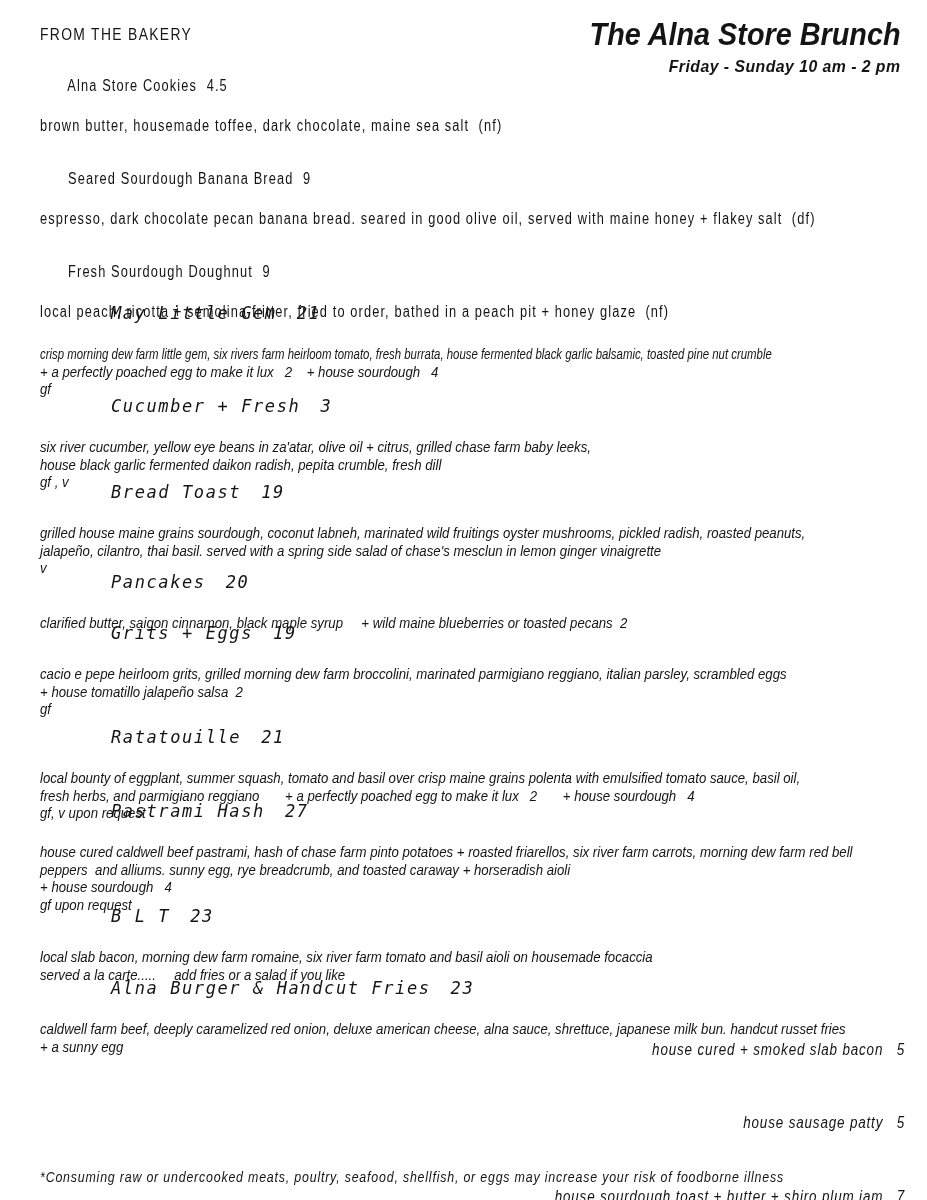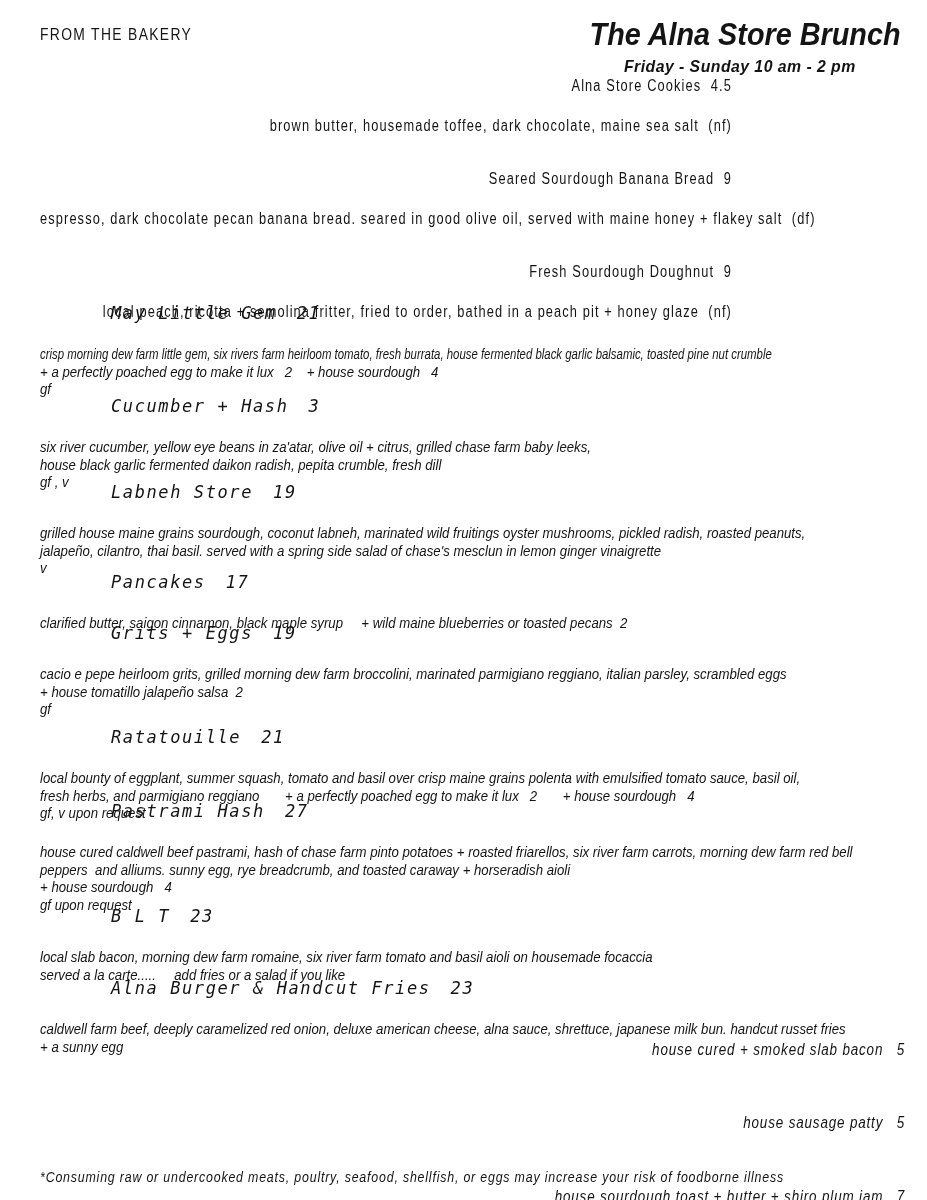--- a/index.html
+++ b/index.html
@@ -1,33 +1,33 @@
 <!DOCTYPE html>
 <html><head>
 <meta charset="utf-8">
 <style>
   html,body{margin:0;padding:0;background:#ffffff;}
   body{width:927px;height:1200px;position:relative;overflow:hidden;
        font-family:"Liberation Sans",sans-serif;color:#141414;}
   .page{position:absolute;inset:0;}
 
   
-  .header-block{position:absolute;top:16px;right:26px;text-align:center;}
+  .header-block{position:absolute;top:16px;right:26px;text-align:right;}
   .title{font-family:"Liberation Sans",sans-serif;font-weight:bold;font-style:italic;
          font-size:32px;line-height:36px;white-space:pre;
          transform:scaleX(.90);transform-origin:right center;}
   .subtitle{font-family:"Liberation Sans",sans-serif;font-weight:bold;font-style:italic;
          font-size:17px;line-height:20px;margin-top:5px;white-space:pre;letter-spacing:.5px;
          transform:scaleX(.93);transform-origin:right center;}
 
   
   .bakery{position:absolute;top:24px;left:40px;right:22px;}
   .bakery-heading{font-size:16.5px;line-height:20px;letter-spacing:1.6px;
          transform:scaleX(.84);transform-origin:left center;white-space:pre;margin-bottom:12px;}
-  .bakery-item{margin-bottom:13px;text-align:right;}
+  .bakery-item{margin-bottom:13px;}
   .bline{font-size:16px;line-height:20px;letter-spacing:1.4px;white-space:pre;
          transform:scaleX(.80);transform-origin:left center;}
   .bprice{margin-left:12px;}
 
   
   #entrees{position:absolute;left:0;top:0;width:100%;}
   .entree{position:absolute;left:40px;right:22px;}
   .entree:nth-child(1){top:282px}
   .entree:nth-child(2){top:375px}
   .entree:nth-child(3){top:461px}
@@ -94,37 +94,37 @@
       <div class="entree">
     <div class="entree-title">
       <span>May Little Gem</span><span class="eprice">21</span>
     </div>
   <div class="entree-line tight">crisp morning dew farm little gem, six rivers farm heirloom tomato, fresh burrata, house fermented black garlic balsamic, toasted pine nut crumble</div>
         <div class="entree-line">+ a perfectly poached egg to make it lux   2    + house sourdough   4</div>
         <div class="entree-line">gf</div>
       </div>
       <div class="entree">
     <div class="entree-title">
-      <span>Cucumber + Hash</span><span class="eprice">3</span>
+      <span>Cucumber + Fresh</span><span class="eprice">3</span>
     </div>
   <div class="entree-line">six river cucumber, yellow eye beans in za'atar, olive oil + citrus, grilled chase farm baby leeks,</div>
         <div class="entree-line">house black garlic fermented daikon radish, pepita crumble, fresh dill</div>
         <div class="entree-line">gf , v</div>
       </div>
       <div class="entree">
     <div class="entree-title">
-      <span>Labneh Store</span><span class="eprice">19</span>
+      <span>Bread Toast</span><span class="eprice">19</span>
     </div>
   <div class="entree-line">grilled house maine grains sourdough, coconut labneh, marinated wild fruitings oyster mushrooms, pickled radish, roasted peanuts,</div>
         <div class="entree-line">jalapeño, cilantro, thai basil. served with a spring side salad of chase's mesclun in lemon ginger vinaigrette</div>
         <div class="entree-line">v</div>
       </div>
       <div class="entree">
     <div class="entree-title">
-      <span>Pancakes</span><span class="eprice">17</span>
+      <span>Pancakes</span><span class="eprice">20</span>
     </div>
   <div class="entree-line">clarified butter, saigon cinnamon, black maple syrup     + wild maine blueberries or toasted pecans  2</div>
       </div>
       <div class="entree">
     <div class="entree-title">
       <span>Grits + Eggs</span><span class="eprice">19</span>
     </div>
   <div class="entree-line">cacio e pepe heirloom grits, grilled morning dew farm broccolini, marinated parmigiano reggiano, italian parsley, scrambled eggs</div>
         <div class="entree-line">+ house tomatillo jalapeño salsa  2</div>
         <div class="entree-line">gf</div>

